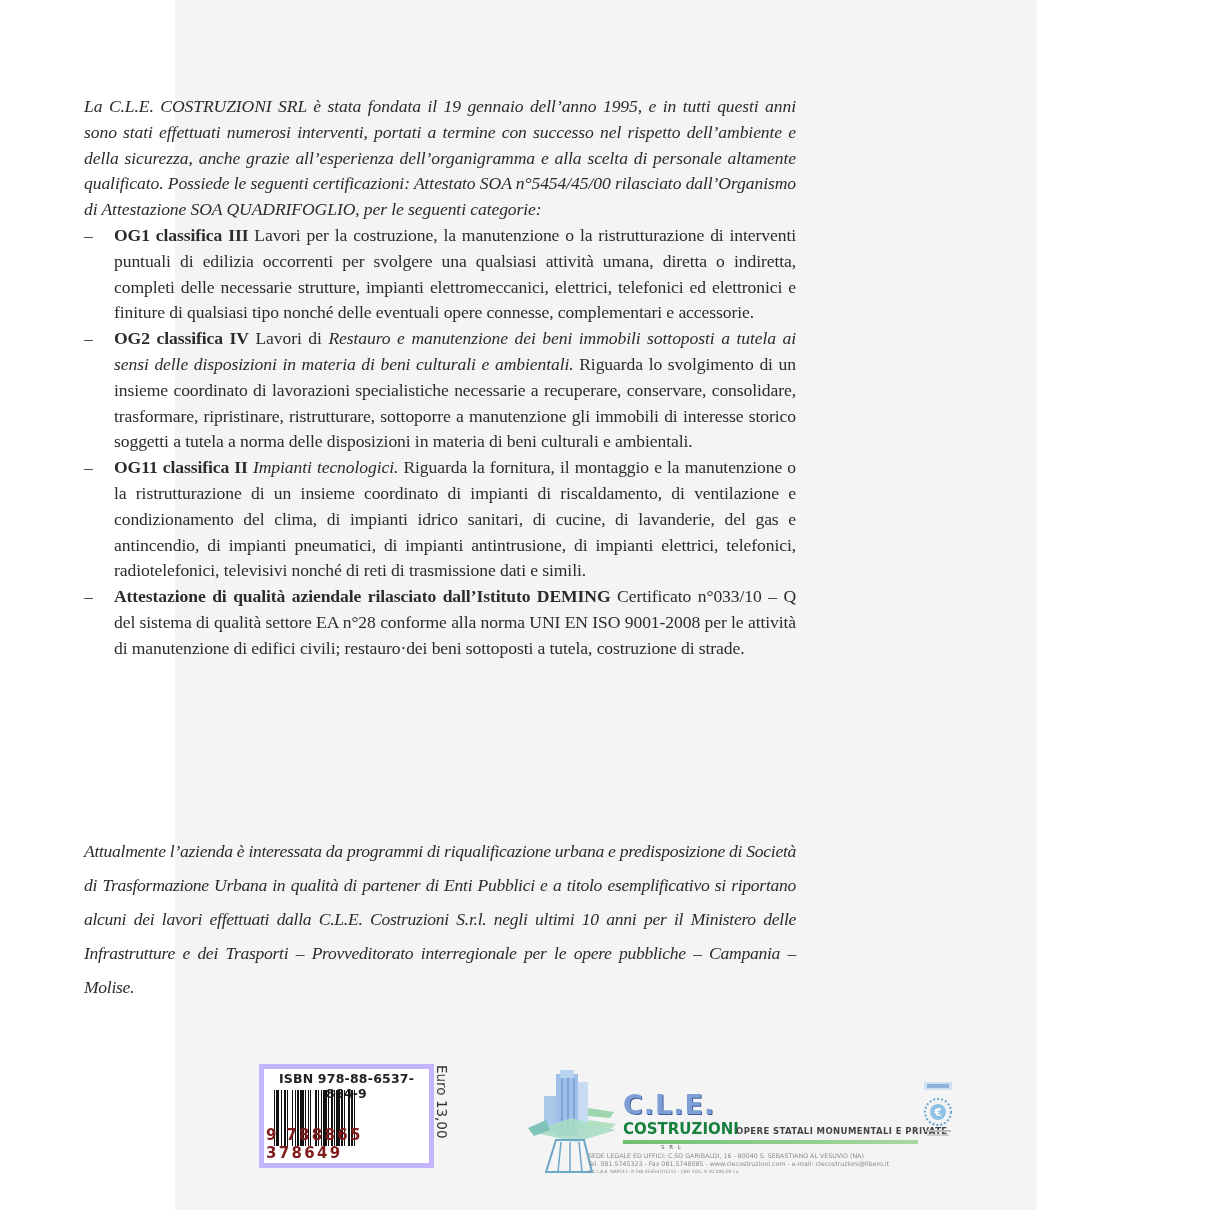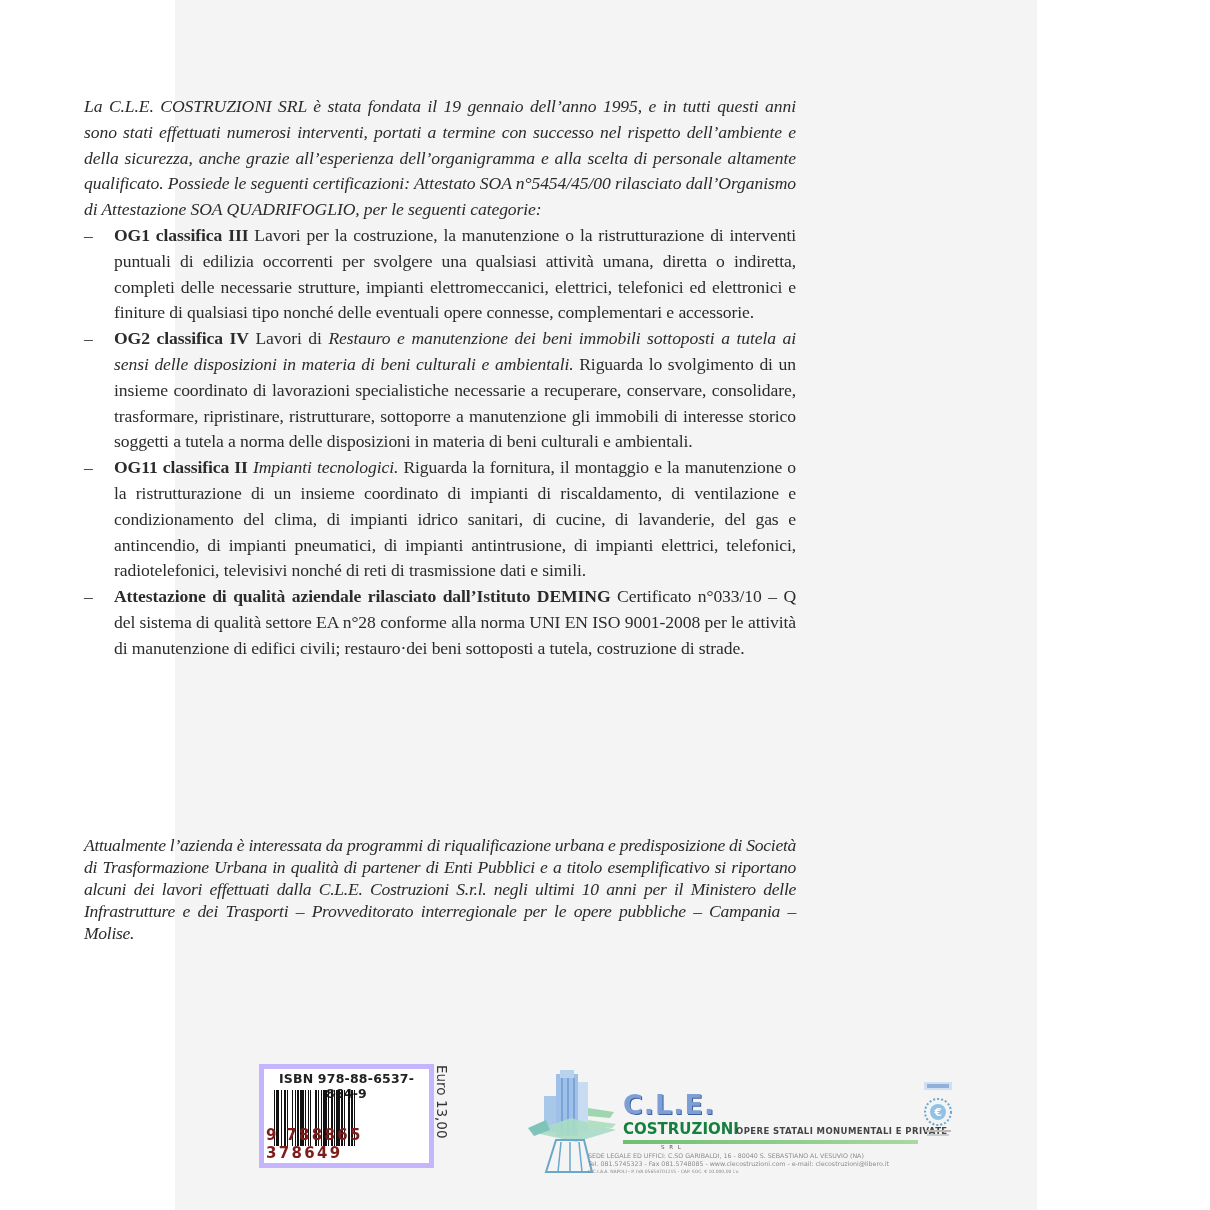--- a/index.html
+++ b/index.html
@@ -18,21 +18,21 @@
       font-size: 17.6px; line-height: 25.8px; text-align: justify;
       letter-spacing: -0.1px;
     }
     .textblock p { margin: 0; font-style: italic; }
     .list { list-style: none; margin: 0; padding: 0; }
     .list li { position: relative; padding-left: 30px; margin: 0; }
     .list li .dash { position: absolute; left: 0; top: 0; }
     .list li b { font-weight: bold; }
     .italic-para {
       position: absolute; left: 84px; top: 816px; width: 712px;
-      font-size: 17.6px; line-height: 22px; text-align: justify;
+      font-size: 17.6px; line-height: 34px; text-align: justify;
       font-style: italic; letter-spacing: -0.3px;
     }
     .barcode-box {
       position: absolute; left: 259px; top: 1064px; width: 165px; height: 94px;
       border: 5px solid #c4b5fd; background: #fff;
       font-family: "DejaVu Sans", sans-serif;
       font-weight: bold;
     }
     .isbn-text {
       position: absolute; left: 0; right: 0; top: 2px; text-align: center;

